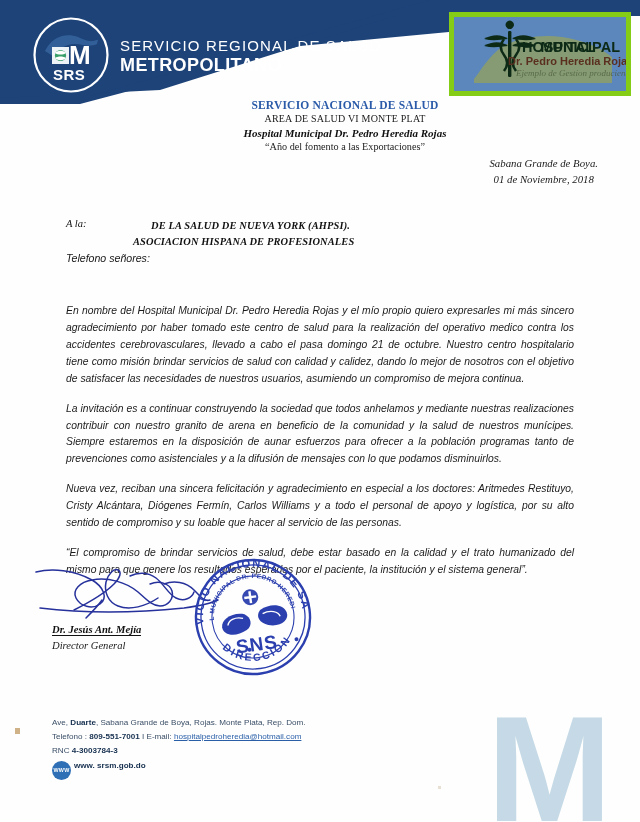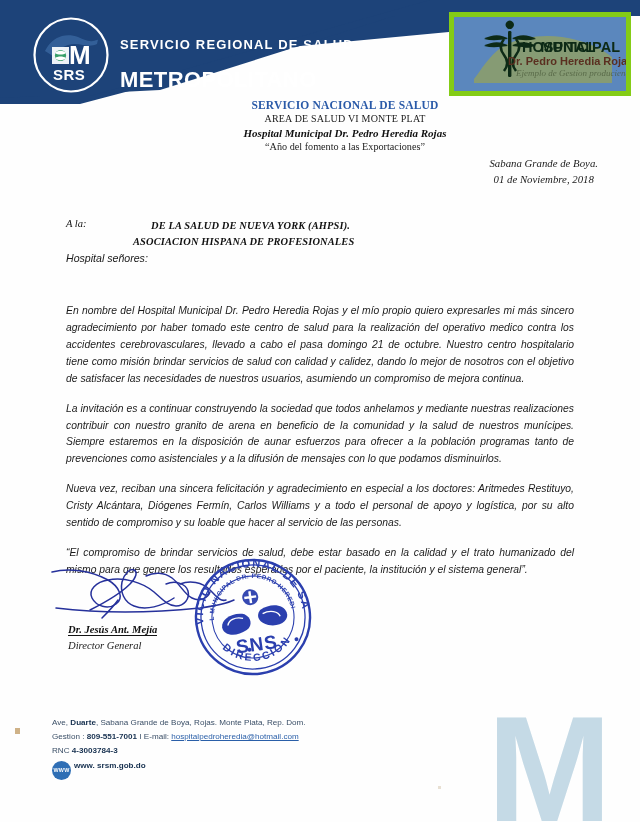--- a/index.html
+++ b/index.html
@@ -37,29 +37,29 @@
     width: 76px; height: 76px;
   }
 
   .brand-text {
     position: absolute;
     left: 120px; top: 38px;
     color: #ffffff;
     font-family: "Liberation Sans", sans-serif;
   }
   .brand-top {
-    font-size: 13px;
+    font-size: 15px;
     letter-spacing: 1.15px;
-    font-weight: 700;
+    font-weight: 400;
     line-height: 1;
-    margin-bottom: 18px;
+    margin-bottom: 3px;
     white-space: nowrap;
   }
   .brand-main {
-    font-size: 22px;
+    font-size: 18px;
     font-weight: 700;
     letter-spacing: 0.4px;
     line-height: 1;
     white-space: nowrap;
   }
 
   
   .hosp-logo {
     position: absolute;
     left: 449px; top: 12px;
@@ -159,21 +159,21 @@
     text-align: justify;
     color: #1b1b1b;
     margin-bottom: 13px;
   }
   .para:last-child { margin-bottom: 0; }
   .para.quote { margin-top: 7px; }
 
   
   .sig-area {
     position: absolute;
-    left: 50px; top: 566px;
+    left: 34px; top: 566px;
     width: 210px;
     height: 96px;
   }
   .sig-scribble {
     position: absolute;
     left: 0; top: 0;
     width: 205px; height: 62px;
   }
   .sig-name {
     position: absolute;
@@ -330,21 +330,21 @@
     <div>Sabana Grande de Boya.</div>
     <div>01 de Noviembre, 2018</div>
   </div>
 
   <div class="addressee">
     <span class="ala">A  la:</span>
     <div class="org org-l2">DE LA SALUD DE NUEVA YORK (AHPSI).</div>
     <div class="org">ASOCIACION HISPANA DE PROFESIONALES</div>
   </div>
 
-  <div class="salutation">Hospital señores:</div>
+  <div class="salutation">Telefono señores:</div>
 
   <div class="body-wrap">
     <p class="para">En nombre del Hospital Municipal Dr. Pedro Heredia Rojas y el mío propio quiero expresarles mi más sincero agradecimiento por haber tomado este centro de salud para la realización del operativo medico contra los accidentes cerebrovasculares,  llevado a cabo el pasa domingo 21 de octubre. Nuestro centro hospitalario tiene como misión brindar servicios de salud con calidad y calidez, dando lo mejor de nosotros con el objetivo de satisfacer las necesidades de nuestros usuarios, asumiendo un compromiso de mejora continua.</p>
     <p class="para">La invitación es a continuar construyendo   la sociedad que todos anhelamos y mediante nuestras realizaciones contribuir con nuestro granito de arena en beneficio de la comunidad y la salud de nuestros munícipes. Siempre estaremos en la disposición de aunar esfuerzos para ofrecer a la población programas    tanto de prevenciones como asistenciales  y a la difusión de mensajes con lo que podamos disminuirlos.</p>
     <p class="para">Nueva vez, reciban una sincera felicitación y agradecimiento en especial a los doctores: Aritmedes Restituyo, Cristy Alcántara, Diógenes Fermín, Carlos Williams y a todo el personal de apoyo y logística, por su alto sentido de compromiso y su loable que hacer al servicio de las personas.</p>
     <p class="para quote">“El compromiso de brindar servicios de salud, debe estar basado en la calidad y el trato humanizado del mismo para que genere los resultados esperados por el paciente, la institución y el sistema general”.</p>
   </div>
 
   <div class="sig-area">
     <svg class="sig-scribble" viewBox="0 0 205 62" xmlns="http://www.w3.org/2000/svg">
@@ -397,21 +397,21 @@
         <text x="64" y="98" font-family="Liberation Sans, sans-serif" font-size="19" font-weight="700" fill="#2b3fae" text-anchor="middle" letter-spacing="1">SNS</text>
       </g>
     </svg>
   </div>
 
   <div class="footer">
     <div>
       <span>Ave, </span><b>Duarte</b><span>, Sabana Grande de Boya, Rojas. Monte Plata, Rep. Dom.</span>
     </div>
     <div>
-      <span>Gestion : </span><b>809-551-7001</b><span> I E-mail: </span><span class="link">hospitalpedroheredia@hotmail.com</span>
+      <span>Telefono : </span><b>809-551-7001</b><span> I E-mail: </span><span class="link">hospitalpedroheredia@hotmail.com</span>
     </div>
     <div>
       <span>RNC </span><b>4-3003784-3</b>
     </div>
     <div class="footer-web">
       <span class="www-badge">WWW</span>
       <span>www. srsm.gob.do</span>
     </div>
   </div>
 

